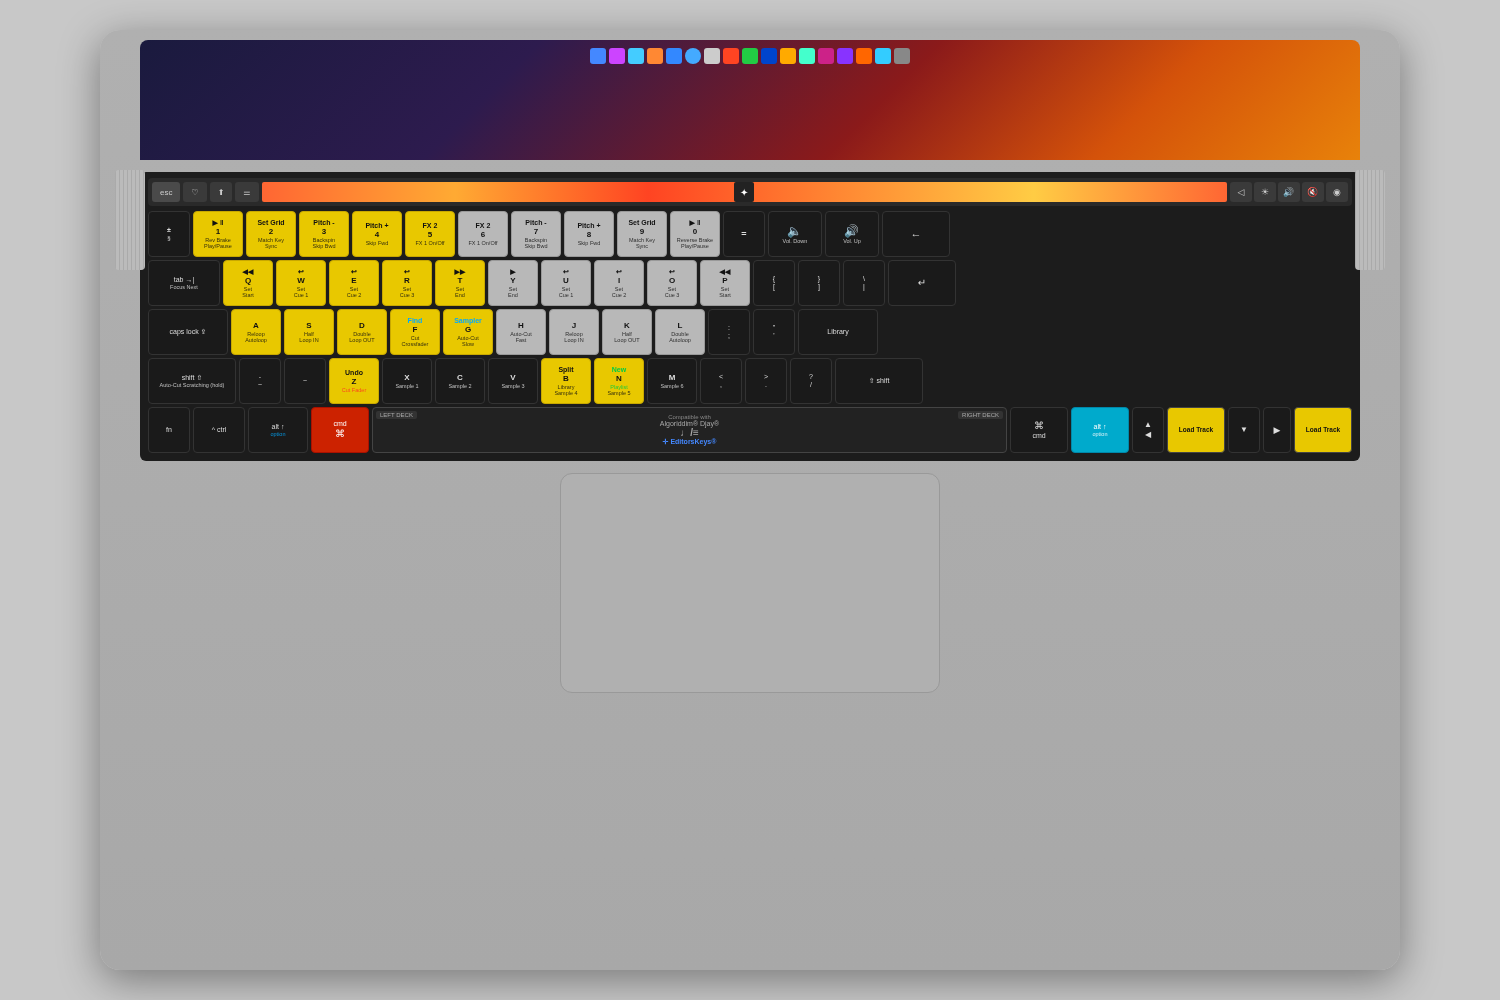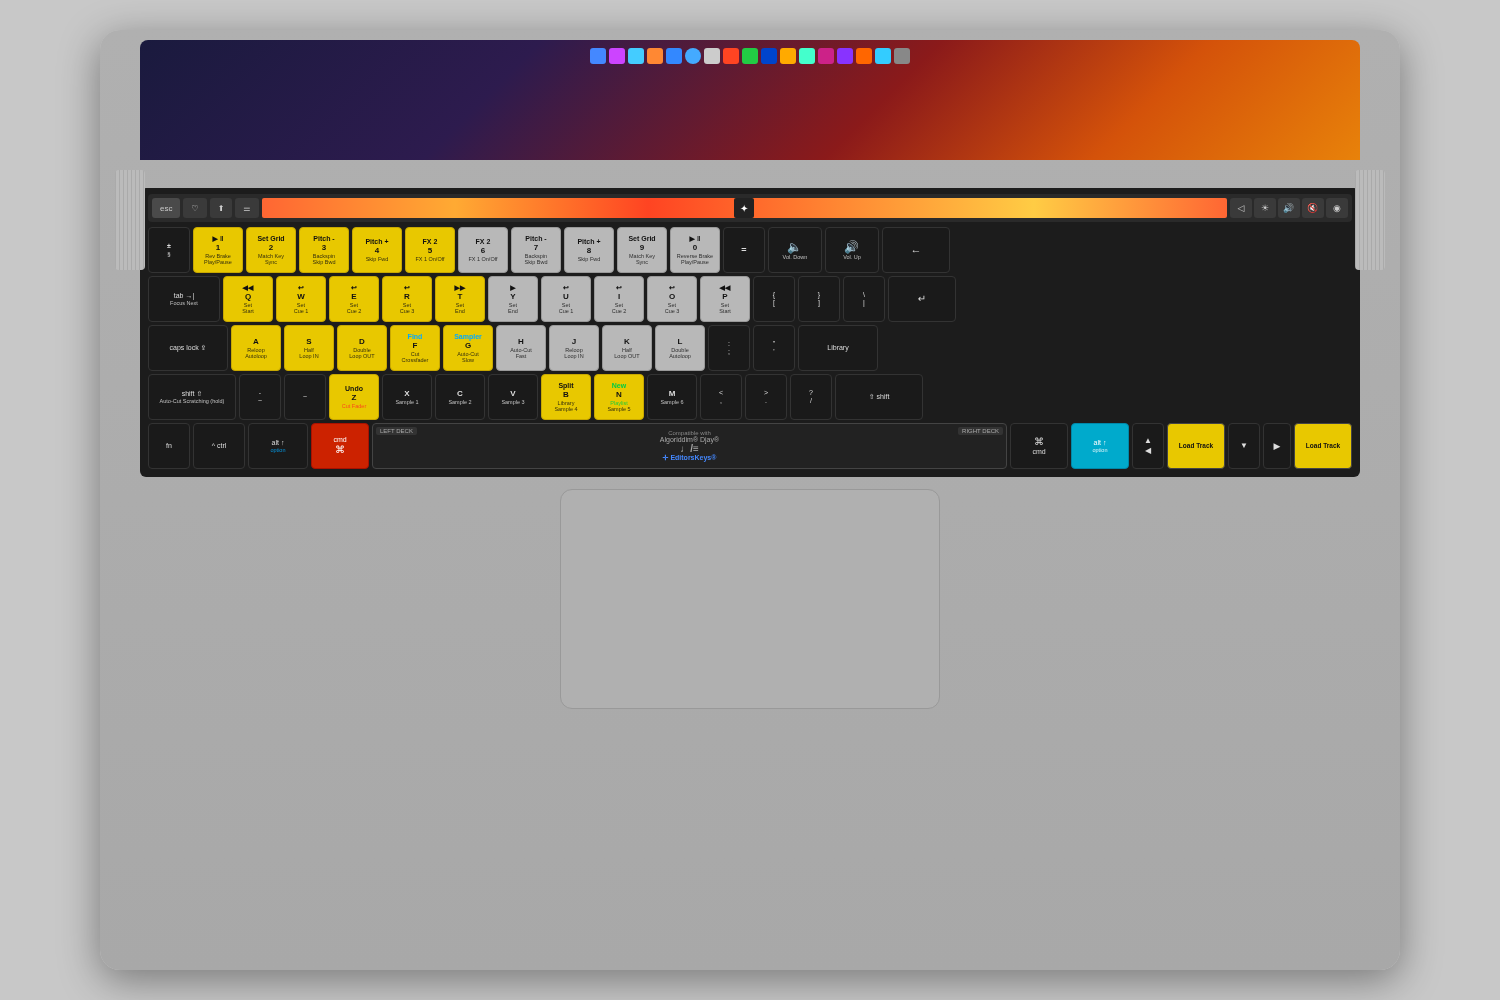--- a/index.html
+++ b/index.html
@@ -47,21 +47,21 @@
       display: flex;
       align-items: center;
       justify-content: center;
     }
 
     .keyboard-section {
       width: 100%;
       background: #1c1c1c;
       border-radius: 6px;
       padding: 6px 8px 8px 8px;
-      margin-top: 20px;
+      margin-top: 4px;
     }
 
     
     .touch-bar {
       width: 100%;
       height: 28px;
       background: #2a2a2a;
       border-radius: 4px;
       margin-bottom: 5px;
       display: flex;

